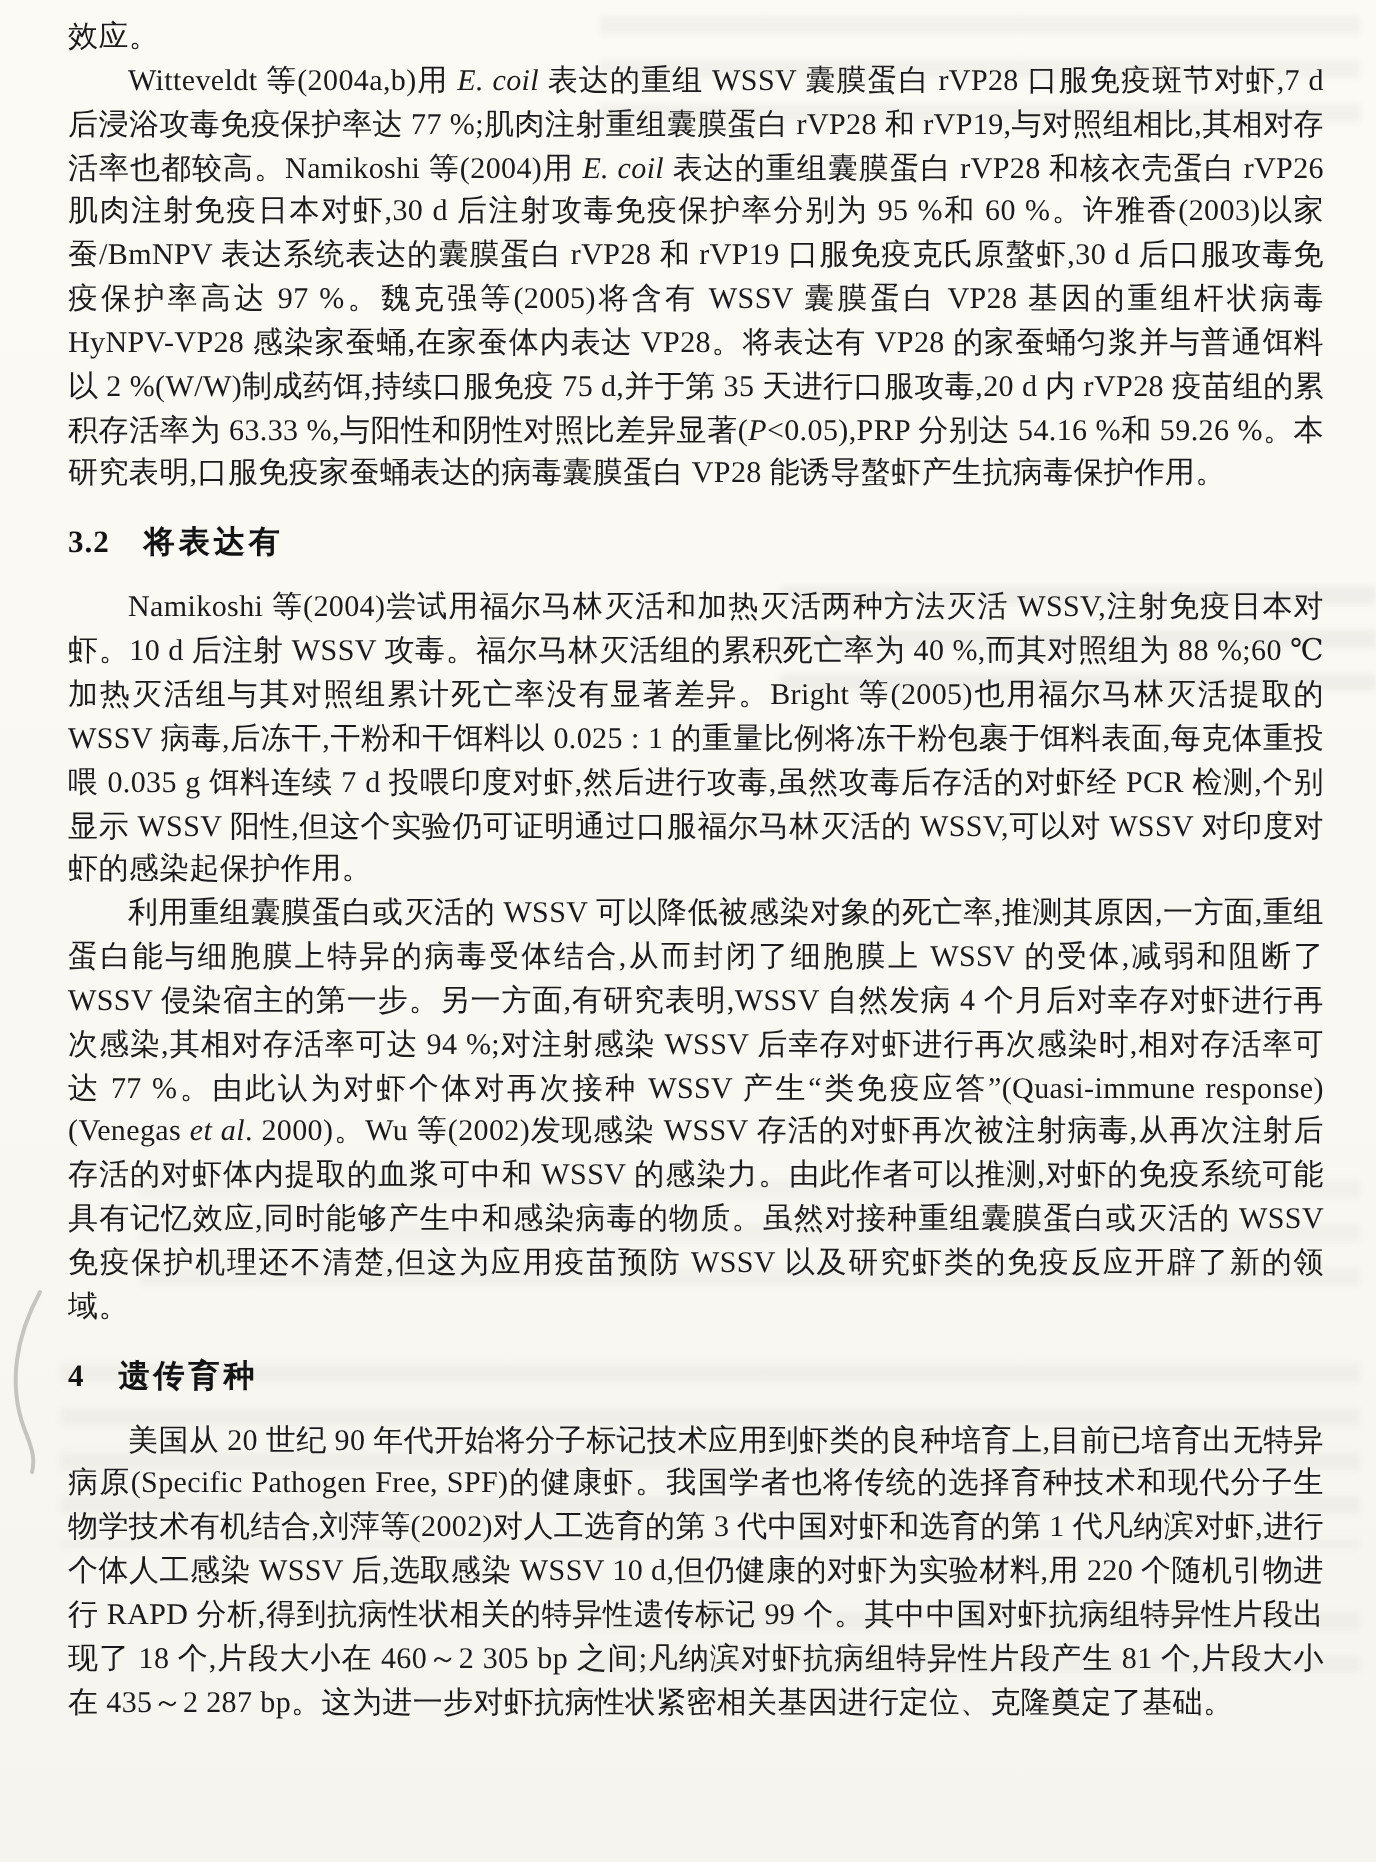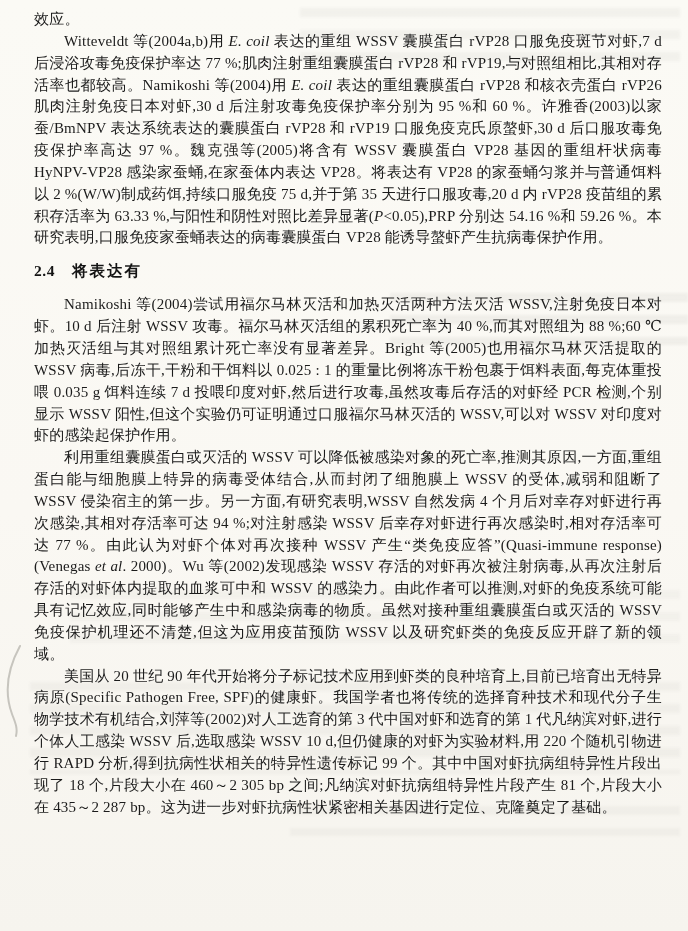--- a/index.html
+++ b/index.html
@@ -56,18 +56,19 @@
   <div class="bleed b3"></div>
   <div class="bleed b4"></div>
   <div class="bleed b5"></div>
   <svg class="penmark" width="26" height="100" viewBox="0 0 26 100">
     <path d="M20 6 C 8 28, 4 52, 12 74 C 15 82, 18 88, 16 96" fill="none" stroke="#96948c" stroke-width="2" stroke-linecap="round"></path>
   </svg>
 
   <main class="content" id="content">
       <p class="para"><span>效应。</span></p>
       <p class="para indent"><span>Witteveldt 等(2004a,b)用 </span><span class="it">E. coil</span><span> 表达的重组 WSSV 囊膜蛋白 rVP28 口服免疫斑节对虾,7 d 后浸浴攻毒免疫保护率达 77 %;肌肉注射重组囊膜蛋白 rVP28 和 rVP19,与对照组相比,其相对存活率也都较高。Namikoshi 等(2004)用 </span><span class="it">E. coil</span><span> 表达的重组囊膜蛋白 rVP28 和核衣壳蛋白 rVP26 肌肉注射免疫日本对虾,30 d 后注射攻毒免疫保护率分别为 95 %和 60 %。许雅香(2003)以家蚕/BmNPV 表达系统表达的囊膜蛋白 rVP28 和 rVP19 口服免疫克氏原螯虾,30 d 后口服攻毒免疫保护率高达 97 %。魏克强等(2005)将含有 WSSV 囊膜蛋白 VP28 基因的重组杆状病毒 HyNPV-VP28 感染家蚕蛹,在家蚕体内表达 VP28。将表达有 VP28 的家蚕蛹匀浆并与普通饵料以 2 %(W/W)制成药饵,持续口服免疫 75 d,并于第 35 天进行口服攻毒,20 d 内 rVP28 疫苗组的累积存活率为 63.33 %,与阳性和阴性对照比差异显著(</span><span class="it">P</span><span>&lt;0.05),PRP 分别达 54.16 %和 59.26 %。本研究表明,口服免疫家蚕蛹表达的病毒囊膜蛋白 VP28 能诱导螯虾产生抗病毒保护作用。</span></p>
-      <div class="heading"><span class="h-num">2.4</span><span class="h-title">将表达有</span></div>
+      <div class="heading"><span class="h-num">3.2</span><span class="h-title">将表达有</span></div>
       <p class="para indent"><span>Namikoshi 等(2004)尝试用福尔马林灭活和加热灭活两种方法灭活 WSSV,注射免疫日本对虾。10 d 后注射 WSSV 攻毒。福尔马林灭活组的累积死亡率为 40 %,而其对照组为 88 %;60 ℃加热灭活组与其对照组累计死亡率没有显著差异。Bright 等(2005)也用福尔马林灭活提取的 WSSV 病毒,后冻干,干粉和干饵料以 0.025 : 1 的重量比例将冻干粉包裹于饵料表面,每克体重投喂 0.035 g 饵料连续 7 d 投喂印度对虾,然后进行攻毒,虽然攻毒后存活的对虾经 PCR 检测,个别显示 WSSV 阳性,但这个实验仍可证明通过口服福尔马林灭活的 WSSV,可以对 WSSV 对印度对虾的感染起保护作用。</span></p>
       <p class="para indent"><span>利用重组囊膜蛋白或灭活的 WSSV 可以降低被感染对象的死亡率,推测其原因,一方面,重组蛋白能与细胞膜上特异的病毒受体结合,从而封闭了细胞膜上 WSSV 的受体,减弱和阻断了 WSSV 侵染宿主的第一步。另一方面,有研究表明,WSSV 自然发病 4 个月后对幸存对虾进行再次感染,其相对存活率可达 94 %;对注射感染 WSSV 后幸存对虾进行再次感染时,相对存活率可达 77 %。由此认为对虾个体对再次接种 WSSV 产生“类免疫应答”(Quasi-immune response) (Venegas </span><span class="it">et al</span><span>.  2000)。Wu 等(2002)发现感染 WSSV 存活的对虾再次被注射病毒,从再次注射后存活的对虾体内提取的血浆可中和 WSSV 的感染力。由此作者可以推测,对虾的免疫系统可能具有记忆效应,同时能够产生中和感染病毒的物质。虽然对接种重组囊膜蛋白或灭活的 WSSV 免疫保护机理还不清楚,但这为应用疫苗预防 WSSV 以及研究虾类的免疫反应开辟了新的领域。</span></p>
+      <div class="heading"><span class="h-num">4</span><span class="h-title">遗传育种</span></div>
       <p class="para indent"><span>美国从 20 世纪 90 年代开始将分子标记技术应用到虾类的良种培育上,目前已培育出无特异病原(Specific Pathogen Free, SPF)的健康虾。我国学者也将传统的选择育种技术和现代分子生物学技术有机结合,刘萍等(2002)对人工选育的第 3 代中国对虾和选育的第 1 代凡纳滨对虾,进行个体人工感染 WSSV 后,选取感染 WSSV 10 d,但仍健康的对虾为实验材料,用 220 个随机引物进行 RAPD 分析,得到抗病性状相关的特异性遗传标记 99 个。其中中国对虾抗病组特异性片段出现了 18 个,片段大小在 460～2 305 bp 之间;凡纳滨对虾抗病组特异性片段产生 81 个,片段大小在 435～2 287 bp。这为进一步对虾抗病性状紧密相关基因进行定位、克隆奠定了基础。</span></p>
     </main>
 </div>
 
 </body></html>

